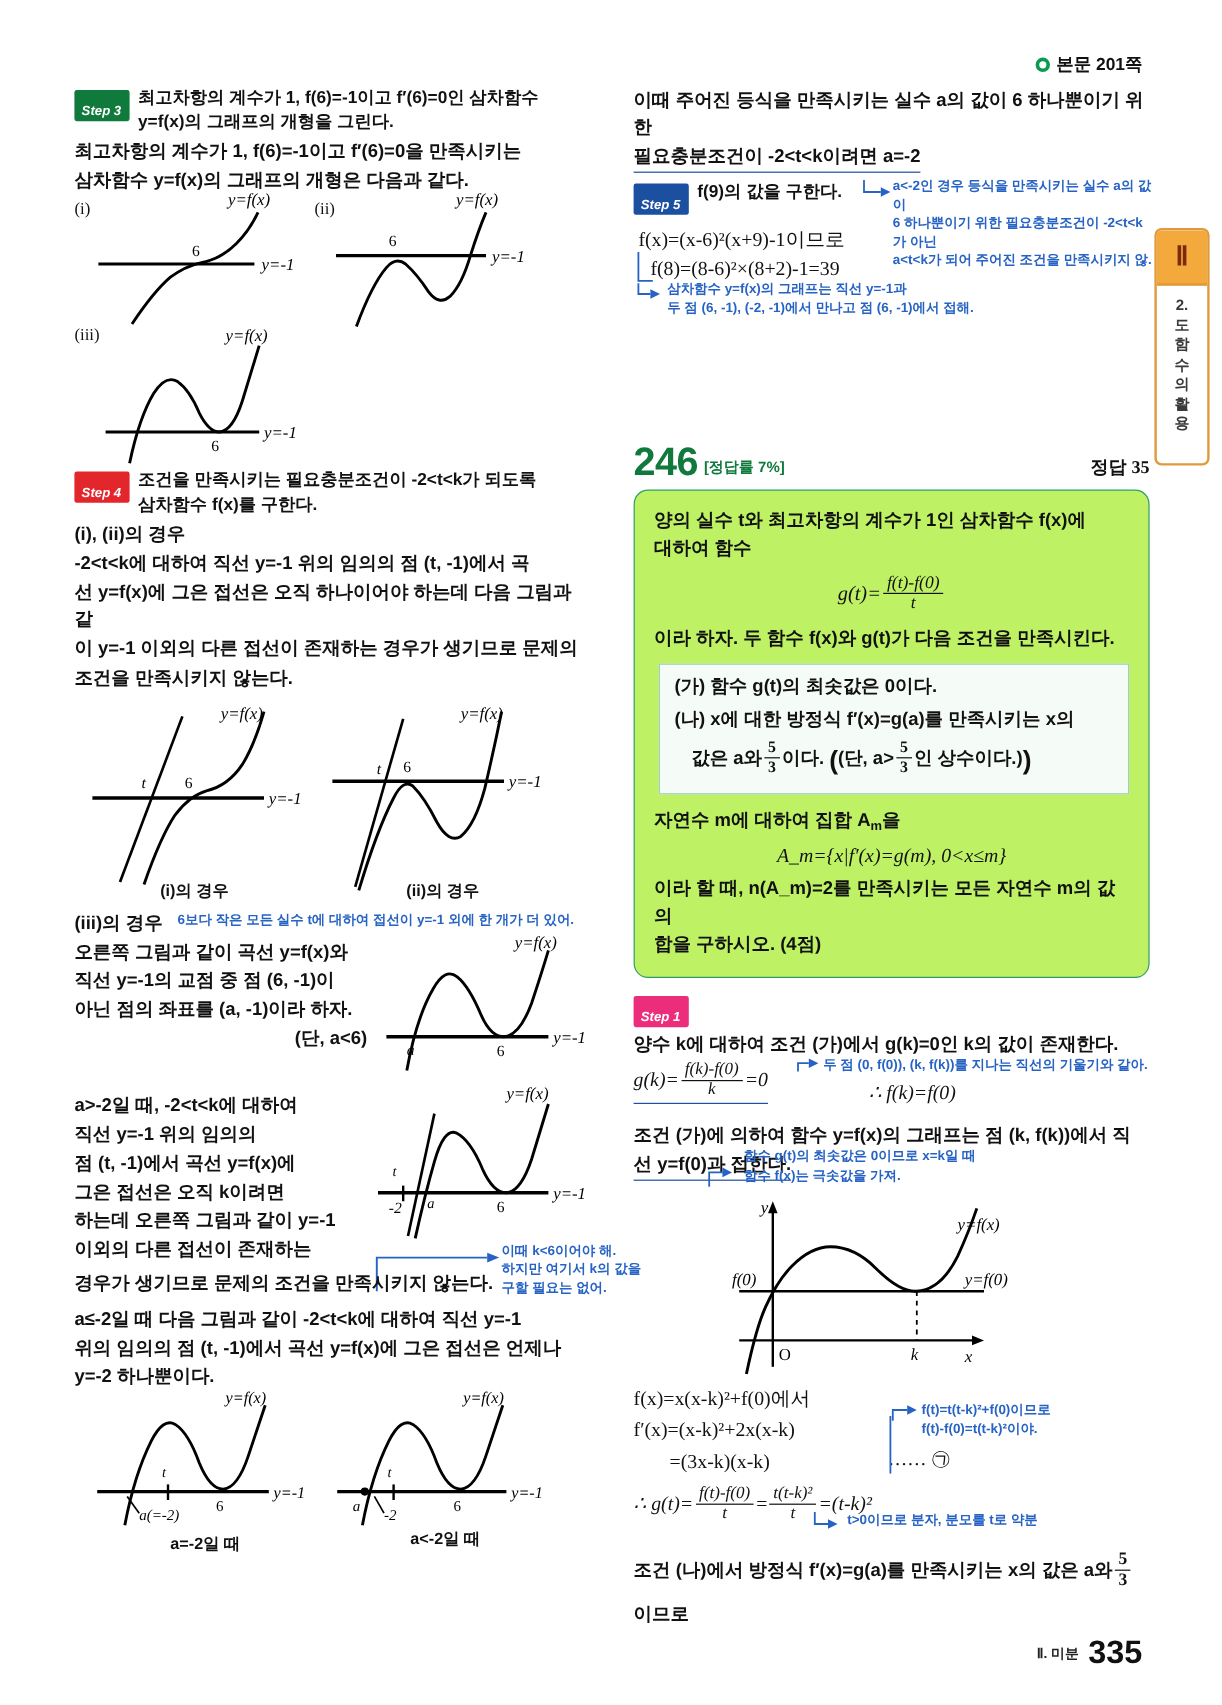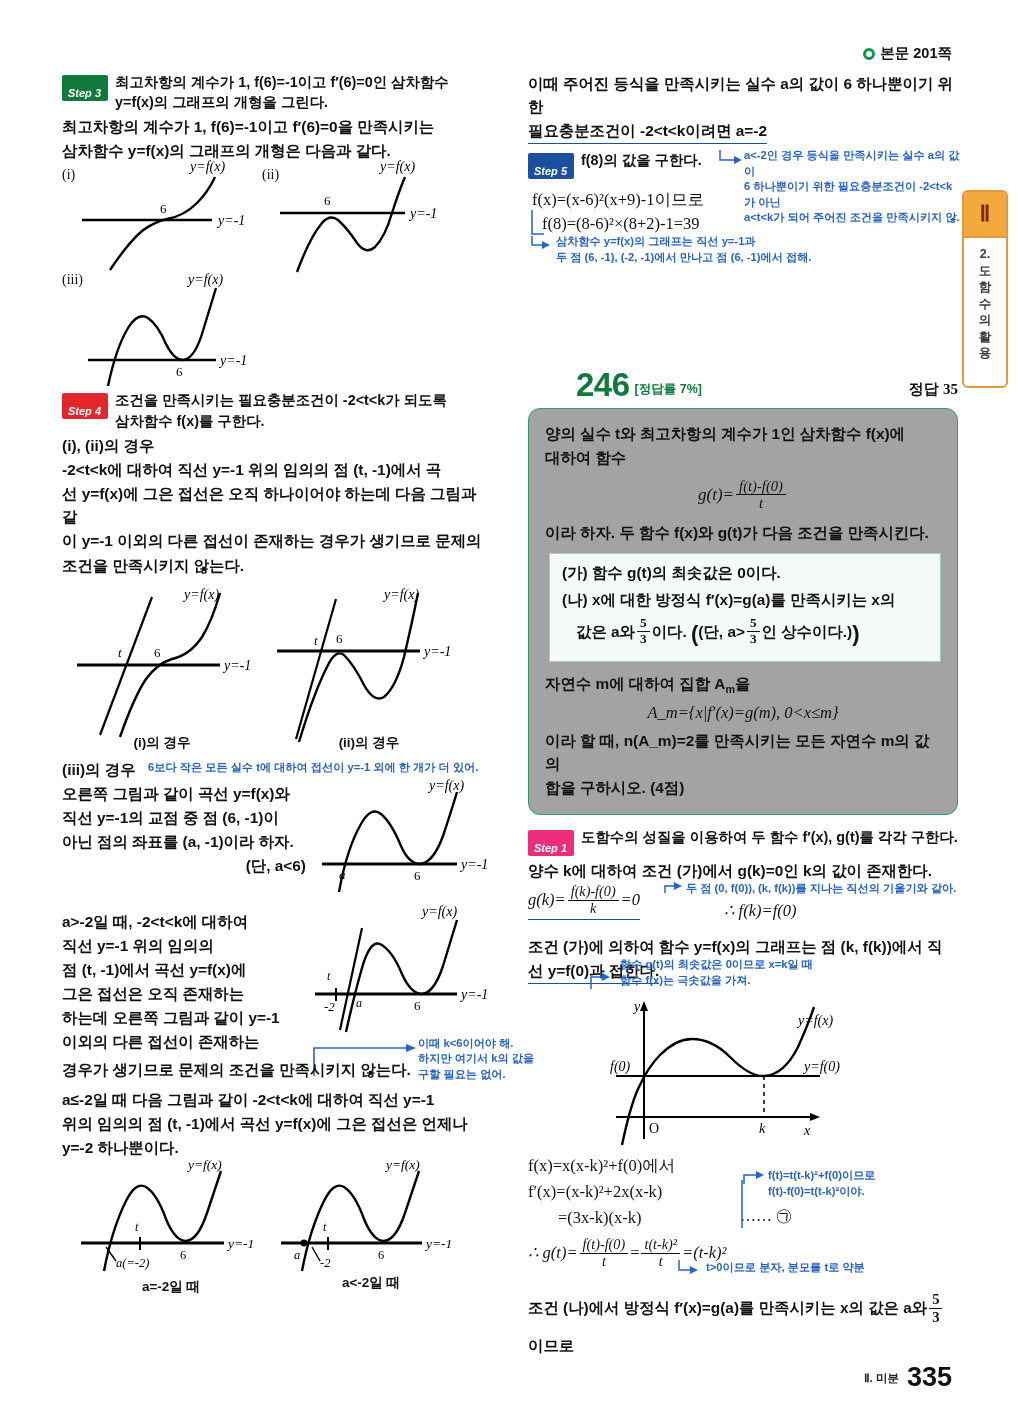--- a/index.html
+++ b/index.html
@@ -107,21 +107,21 @@
   }
   .prob-ans {
     margin-left:auto; margin-bottom:2px;
     font-family:"Liberation Sans", sans-serif; font-weight:bold; font-size:15px;
   }
   .prob-ans .num { font-family:"Liberation Serif", serif; font-weight:bold; }
 
   .prob-box {
     border:1.6px solid #2f9e63; border-radius:12px;
     padding:13px 16px 14px 16px; margin-top:7px;
-    background:#a3a3a3;
+    background:#bef264;
   }
   .cond-box {
     border:1.4px solid #9fd3b4; background:#f5fbf7;
     padding:7px 12px 10px 12px; margin:9px 0 10px 4px;
   }
 
   
   .footer { position:absolute; right:58px; bottom:30px;
             display:flex; align-items:flex-end; gap:8px; }
   .footer-ch { font-family:"Liberation Sans", sans-serif;
@@ -253,21 +253,21 @@
         <text x="144" y="85" font-size="14" font-style="italic">y=-1</text>
         <text x="112" y="6" font-size="14" font-style="italic">y=f(x)</text>
       </svg>
     </div>
 
     <div style="position:relative;height:178px;">
       <div style="width:248px;">
         <p class="t kor">a&gt;-2일 때, -2&lt;t&lt;k에 대하여</p>
         <p class="t kor">직선 y=-1 위의 임의의</p>
         <p class="t kor">점 (t, -1)에서 곡선 y=f(x)에</p>
-        <p class="t kor">그은 접선은 오직 존재하는</p>
+        <p class="t kor">그은 접선은 오직 k이려면</p>
         <p class="t kor">하는데 오른쪽 그림과 같이 y=-1</p>
         <p class="t kor">이외의 다른 접선이 존재하는</p>
       </div>
       <svg class="gfx" width="200" height="125" style="position:absolute;left:248px;top:0px;">
         <path d="M36 122 Q44 86 52 58 Q60 30 70 34 Q82 40 92 64 Q101 84 112 84 Q124 83 133 56 Q141 30 147 10" fill="none" stroke="#000" stroke-width="2.4"></path>
         <line x1="5" y1="84" x2="147" y2="84" stroke="#000" stroke-width="2.8"></line>
         <line x1="30" y1="120" x2="52" y2="18" stroke="#000" stroke-width="2.2"></line>
         <line x1="26" y1="78" x2="26" y2="91" stroke="#000" stroke-width="2"></line>
         <text x="17" y="70" font-size="12" font-style="italic">t</text>
         <text x="14" y="101" font-size="13" font-style="italic">-2</text>
@@ -326,21 +326,21 @@
   </div>
 
   <div class="col col-right">
 
     <p class="t kor">이때 주어진 등식을 만족시키는 실수 a의 값이 6 하나뿐이기 위한</p>
     <p class="t kor uline" style="display:inline-block;">필요충분조건이 -2&lt;t&lt;k이려면 a=-2</p>
 
     <div style="position:relative;height:106px;">
       <div class="step-line" style="margin-top:5px;">
         <span class="badge blue">Step 5</span>
-        <span class="step-txt">f(8)의 값을 구한다.</span>
+        <span class="step-txt">f(9)의 값을 구한다.</span>
       </div>
 
       <svg width="26" height="26" style="position:absolute;left:190px;top:-2px;">
         <path d="M2 2 L2 12 L16 12" fill="none" stroke="#2763c4" stroke-width="1.5"></path>
         <path d="M16 8 L24 12 L16 16 Z" fill="#2763c4"></path>
       </svg>
       <div class="anno" style="position:absolute;left:216px;top:-2px;width:216px;">
         <div>a&lt;-2인 경우 등식을 만족시키는 실수 a의 값이</div>
         <div>6 하나뿐이기 위한 필요충분조건이 -2&lt;t&lt;k가 아닌</div>
         <div>a&lt;t&lt;k가 되어 주어진 조건을 만족시키지 않.</div>
@@ -356,21 +356,21 @@
         <path d="M4 2 L4 11 L14 11" fill="none" stroke="#2763c4" stroke-width="1.5"></path>
         <path d="M14 7 L22 11 L14 15 Z" fill="#2763c4"></path>
       </svg>
       <div class="anno" style="position:absolute;left:28px;top:84px;width:400px;">
         <div>삼차함수 y=f(x)의 그래프는 직선 y=-1과</div>
         <div>두 점 (6, -1), (-2, -1)에서 만나고 점 (6, -1)에서 접해.</div>
       </div>
     </div>
 
     
-    <div class="prob-head" style="margin-top:112px;margin-left:48px;">
+    <div class="prob-head" style="margin-top:112px;">
       <span class="prob-no">246</span>
       <span class="prob-rate">[정답률 7%]</span>
       <span class="prob-ans">
         <span>정답</span>
         <span class="num">35</span>
       </span>
     </div>
 
     <div class="prob-box">
       <p class="t kor">양의 실수 t와 최고차항의 계수가 1인 삼차함수 f(x)에</p>
@@ -402,21 +402,20 @@
         <span>자연수 m에 대하여 집합 A</span><sub style="font-size:0.7em;">m</sub><span>을</span>
       </p>
       <p class="t center" style="font-family:'Liberation Serif',serif;font-style:italic;font-size:16.5px;margin:4px 0 3px 0;">A_m={x|f′(x)=g(m), 0&lt;x≤m}</p>
       <p class="t kor">이라 할 때, n(A_m)=2를 만족시키는 모든 자연수 m의 값의</p>
       <p class="t kor">합을 구하시오. (4점)</p>
     </div>
 
     
     <div class="step-line" style="margin-top:12px;">
       <span class="badge pink">Step 1</span>
-      <span class="step-txt">도함수의 성질을 이용하여 두 함수 f′(x), g(t)를 각각 구한다.</span>
     </div>
     <p class="t kor" style="margin-top:3px;">양수 k에 대하여 조건 (가)에서 g(k)=0인 k의 값이 존재한다.</p>
 
     <div style="position:relative;height:52px;">
       <p class="t uline" style="display:inline-block;font-family:'Liberation Serif',serif;font-size:16.5px;margin-top:2px;">
         <span class="mth">g(k)=</span><span class="frac">
           <span class="num mth">f(k)-f(0)</span>
           <span class="den mth">k</span>
         </span><span class="mth">=0</span>
       </p>

